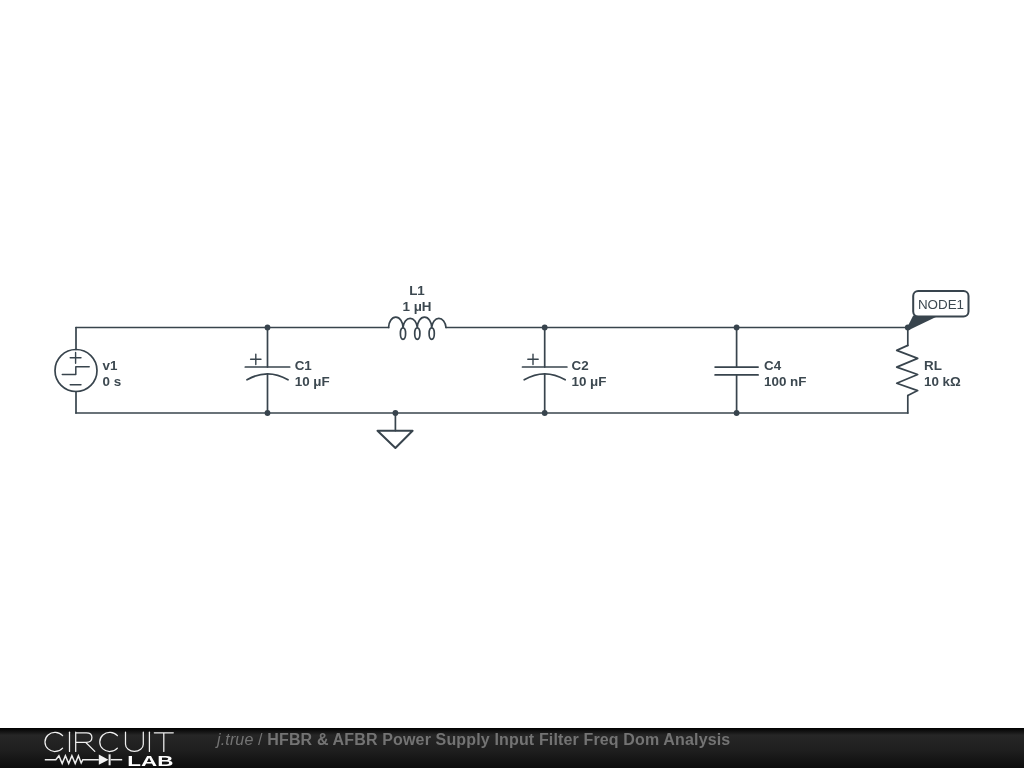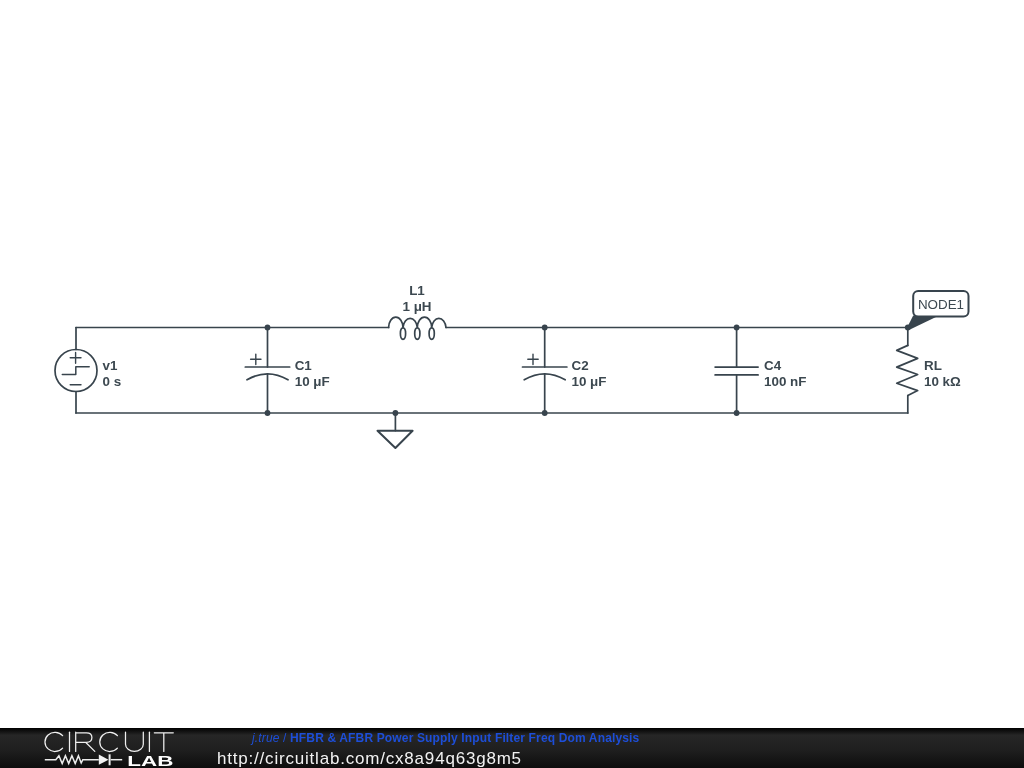--- a/index.html
+++ b/index.html
@@ -3,22 +3,22 @@
 <meta charset="utf-8">
 <style>
   html,body{margin:0;padding:0;}
   body{width:1024px;height:768px;background:#fff;overflow:hidden;
        font-family:"Liberation Sans", sans-serif;
        -webkit-font-smoothing:antialiased;}
   .page{position:relative;width:1024px;height:768px;}
   svg text{font-family:"Liberation Sans", sans-serif;}
   .footer{position:absolute;left:0;top:728px;width:1024px;height:40px;
           background:linear-gradient(180deg,#000 0%,#262626 18%,#1f1f1f 55%,#0d0d0d 100%);}
-  .ftitle{position:absolute;left:217px;top:731px;font-size:12px;color:#1d4ed8;white-space:nowrap;
-          letter-spacing:0.15px;margin-left:35px;}
+  .ftitle{position:absolute;left:217px;top:731px;font-size:16px;color:#737373;white-space:nowrap;
+          letter-spacing:0.15px;}
   .ftitle i{font-style:italic;font-weight:normal;}
   .ftitle b{font-weight:bold;}
   .furl{position:absolute;left:217px;top:749px;font-size:17px;color:#f2f2f2;white-space:nowrap;
         letter-spacing:0.8px;}
 </style>
 </head>
 <body>
 <div class="page">
 
 <svg width="1024" height="728" viewBox="0 0 1024 728" fill="none" stroke="#38444D" stroke-width="1.7" stroke-linecap="round" stroke-linejoin="round">
@@ -173,14 +173,13 @@
   <g fill="#f2f2f2">
         <polygon points="98.8,26.6 98.8,36.8 108.5,31.7"></polygon>
       </g>
 
   <text x="127.3" y="37.6" fill="#fff" font-size="15.2" font-weight="bold" textLength="46" lengthAdjust="spacingAndGlyphs">LAB</text>
 </svg>
 
 
 <div class="ftitle"><i>j.true</i> / <b>HFBR &amp; AFBR Power Supply Input Filter Freq Dom Analysis</b></div>
 
-<div class="furl">http://circuitlab.com/cx8a94q63g8m5</div>
 </div>
 
 </body></html>

